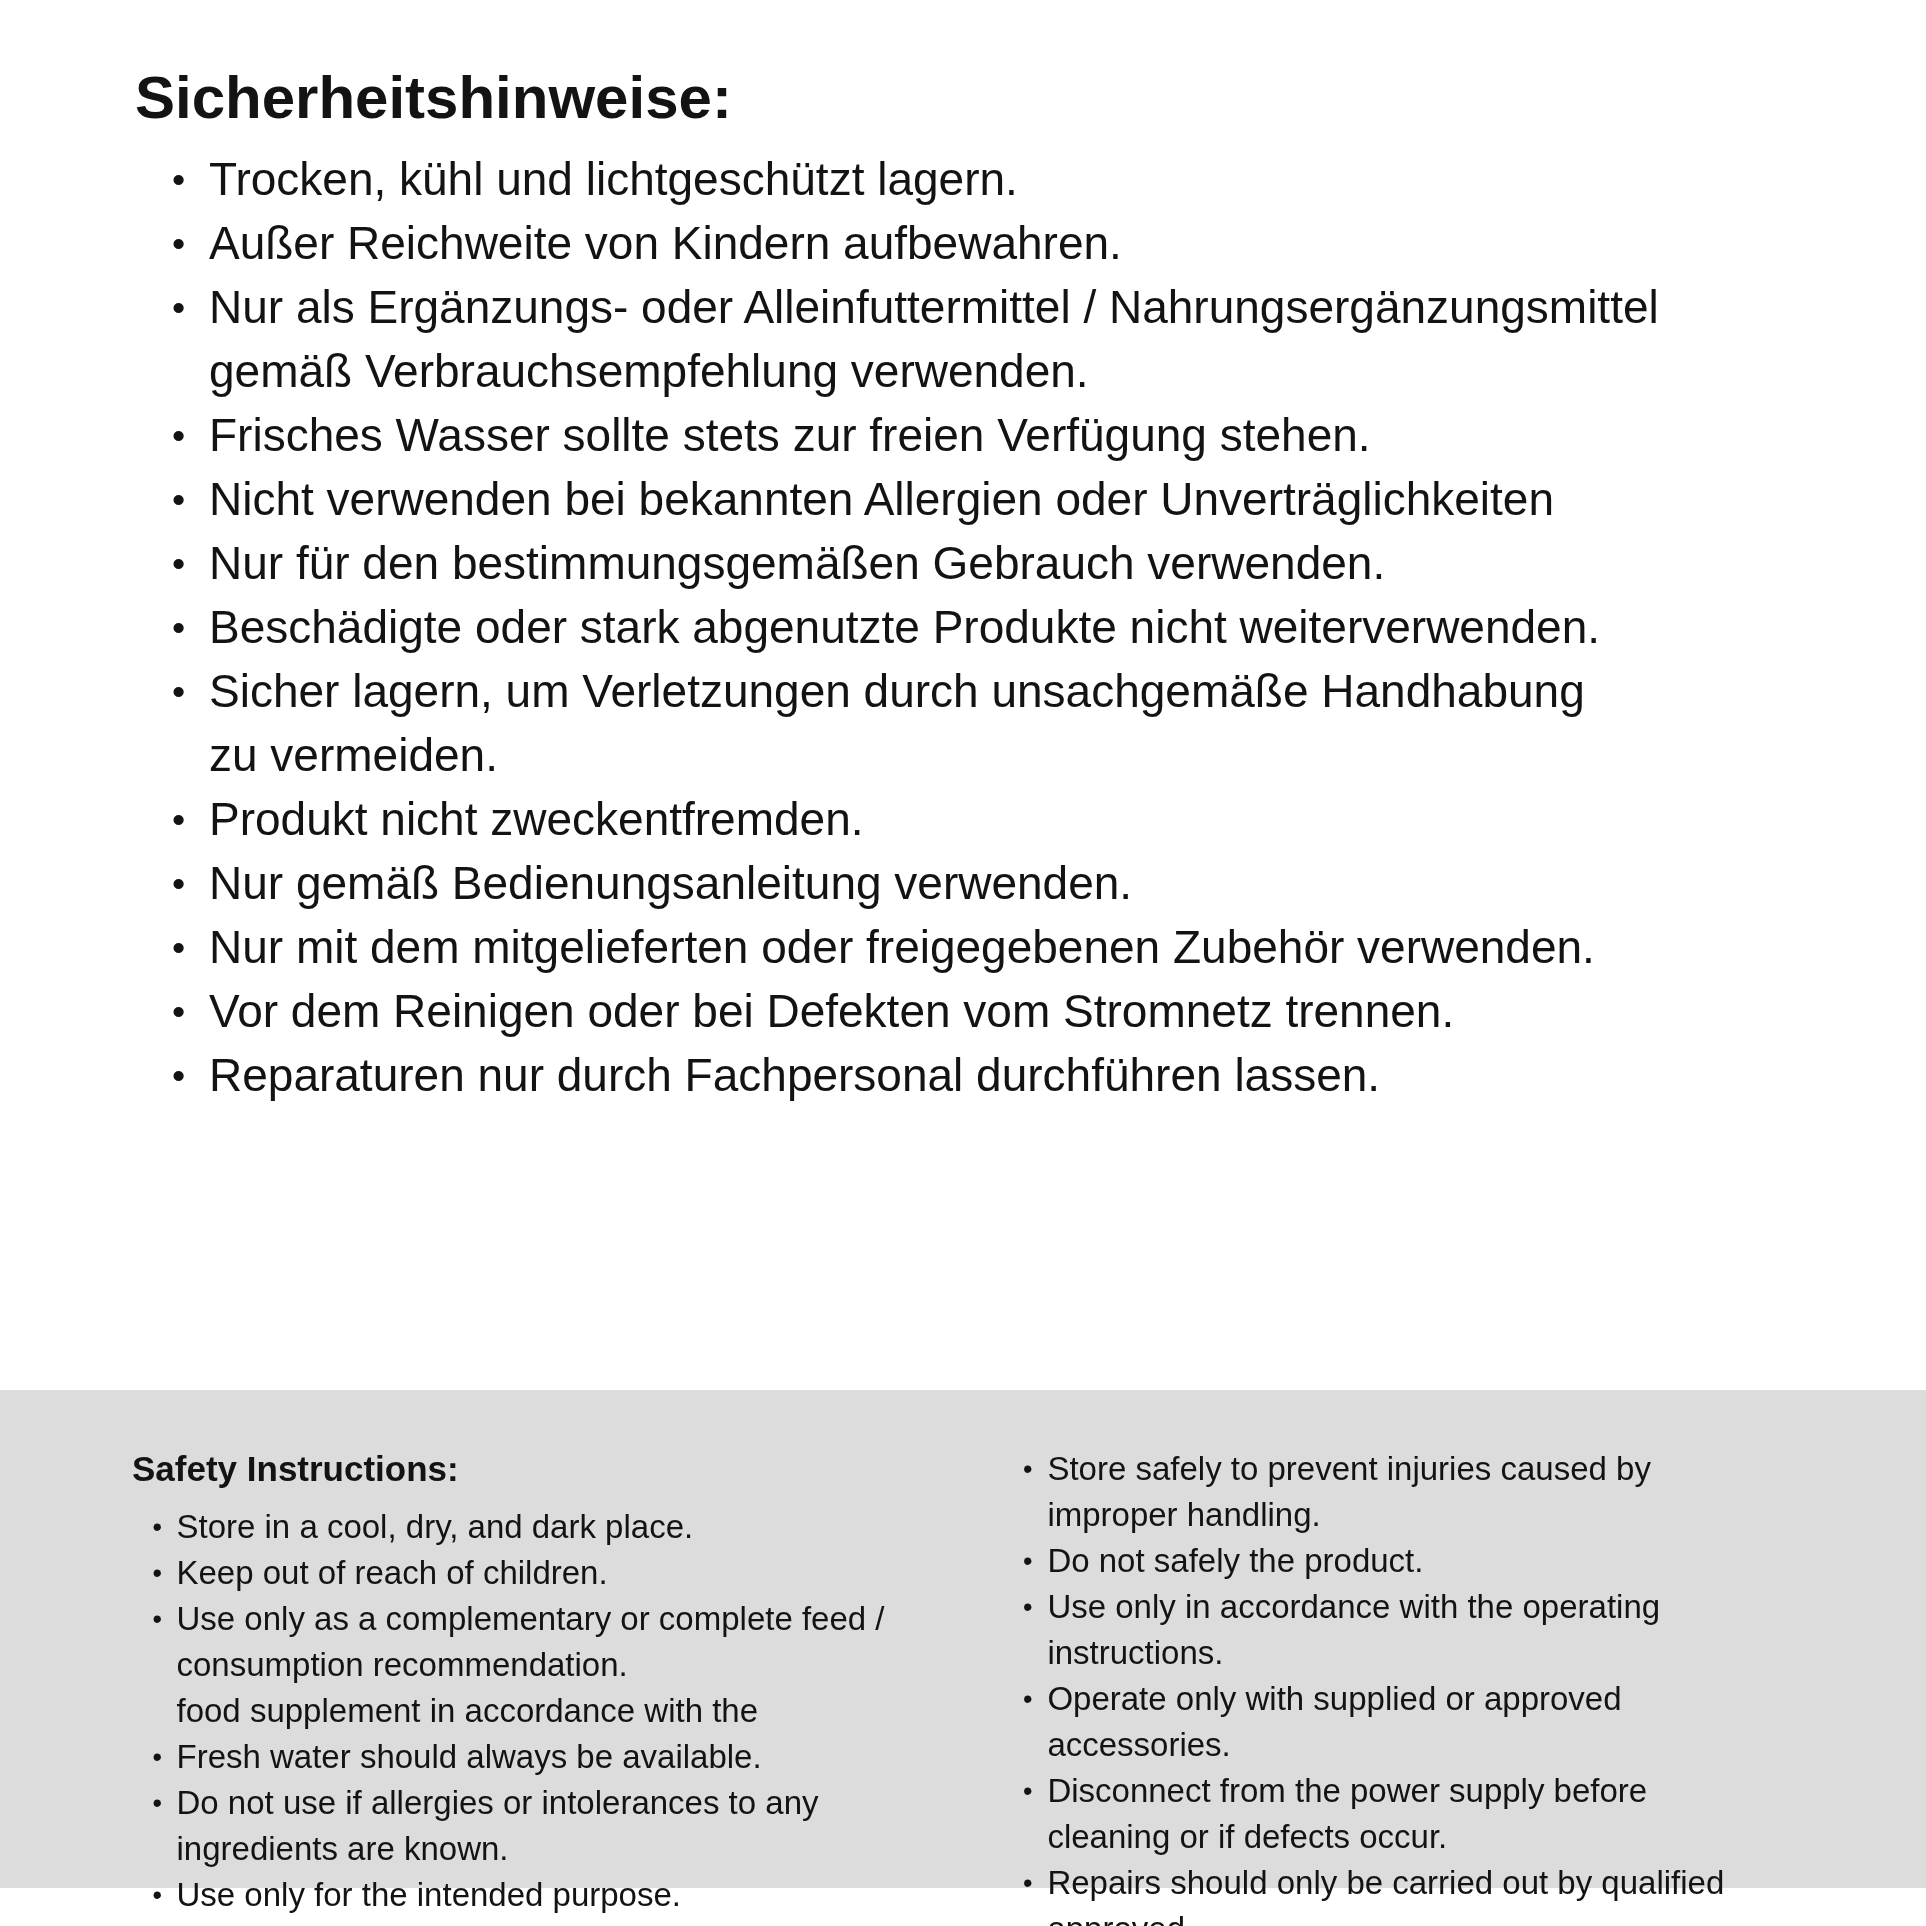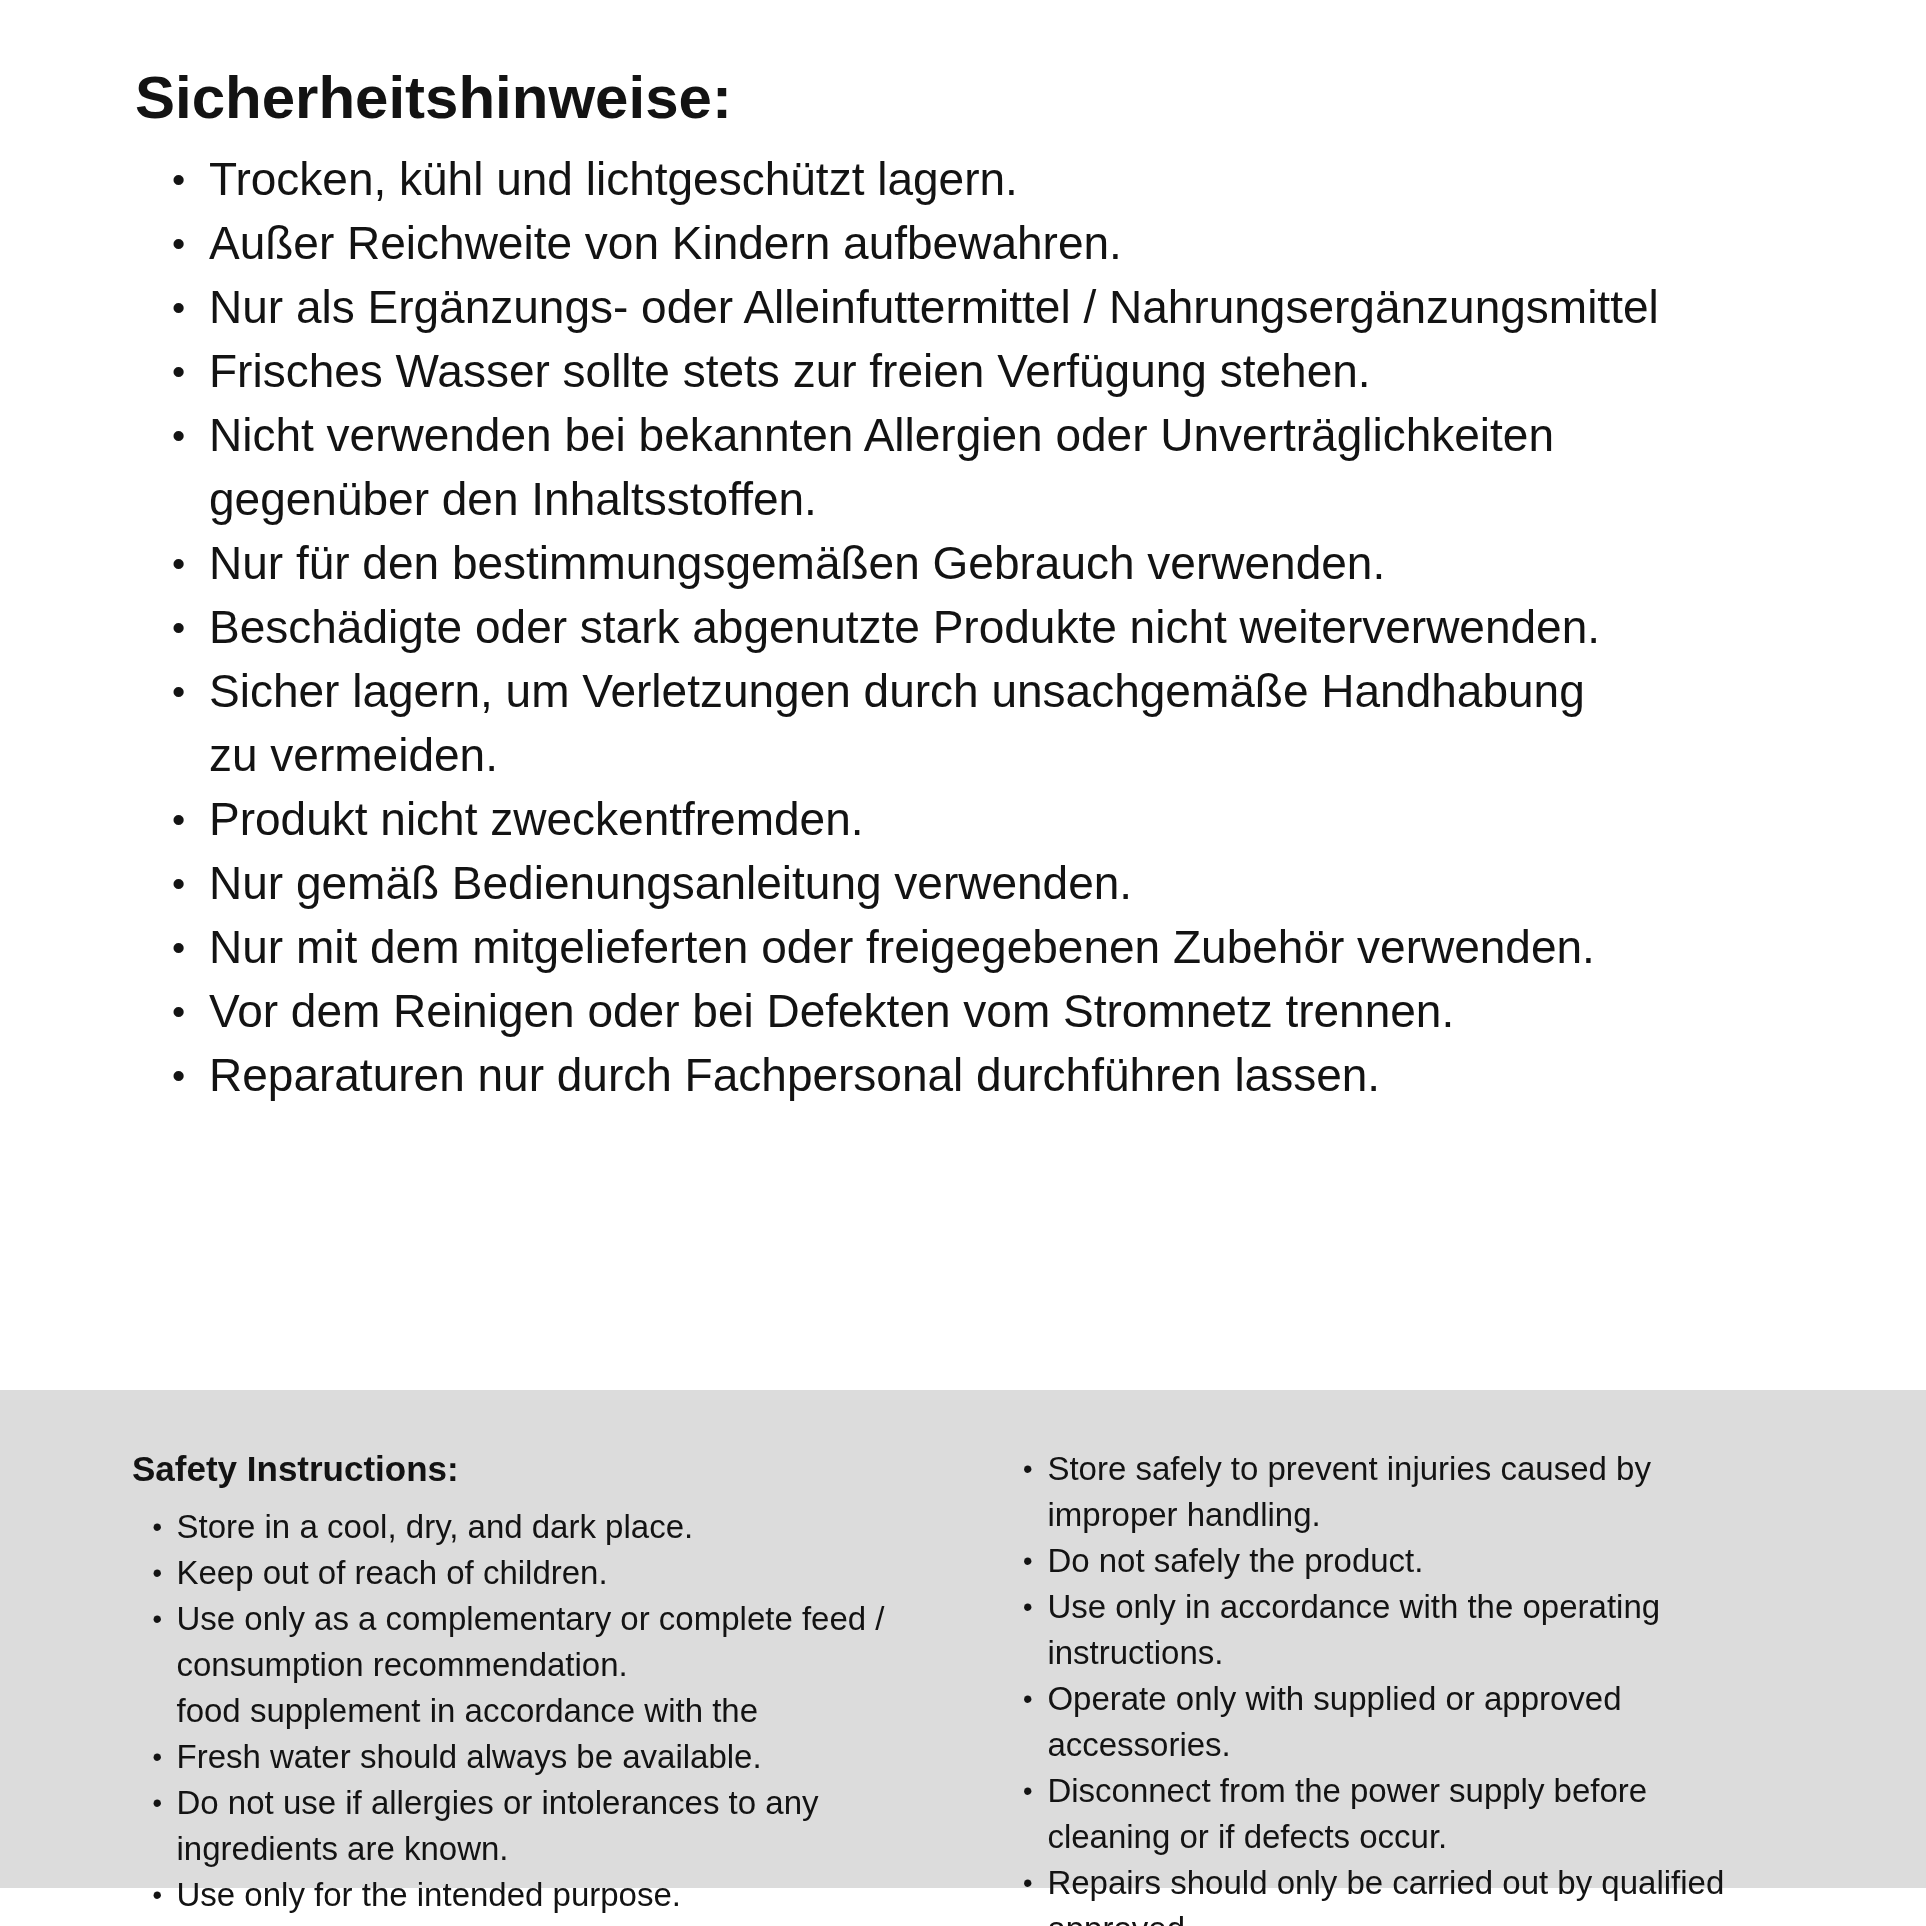--- a/index.html
+++ b/index.html
@@ -83,29 +83,29 @@
       <span class="marker">•</span>
       <span class="line">Trocken, kühl und lichtgeschützt lagern.</span>
     </li>
     <li>
       <span class="marker">•</span>
       <span class="line">Außer Reichweite von Kindern aufbewahren.</span>
     </li>
     <li>
       <span class="marker">•</span>
       <span class="line">Nur als Ergänzungs- oder Alleinfuttermittel / Nahrungsergänzungsmittel</span>
+      <span class="line">gemäß Verbrauchsempfehlung verwenden.</span>
     </li>
     <li>
       <span class="marker">•</span>
       <span class="line">Frisches Wasser sollte stets zur freien Verfügung stehen.</span>
     </li>
     <li>
       <span class="marker">•</span>
       <span class="line">Nicht verwenden bei bekannten Allergien oder Unverträglichkeiten</span>
-      <span class="line">gegenüber den Inhaltsstoffen.</span>
     </li>
     <li>
       <span class="marker">•</span>
       <span class="line">Nur für den bestimmungsgemäßen Gebrauch verwenden.</span>
     </li>
     <li>
       <span class="marker">•</span>
       <span class="line">Beschädigte oder stark abgenutzte Produkte nicht weiterverwenden.</span>
     </li>
     <li>

